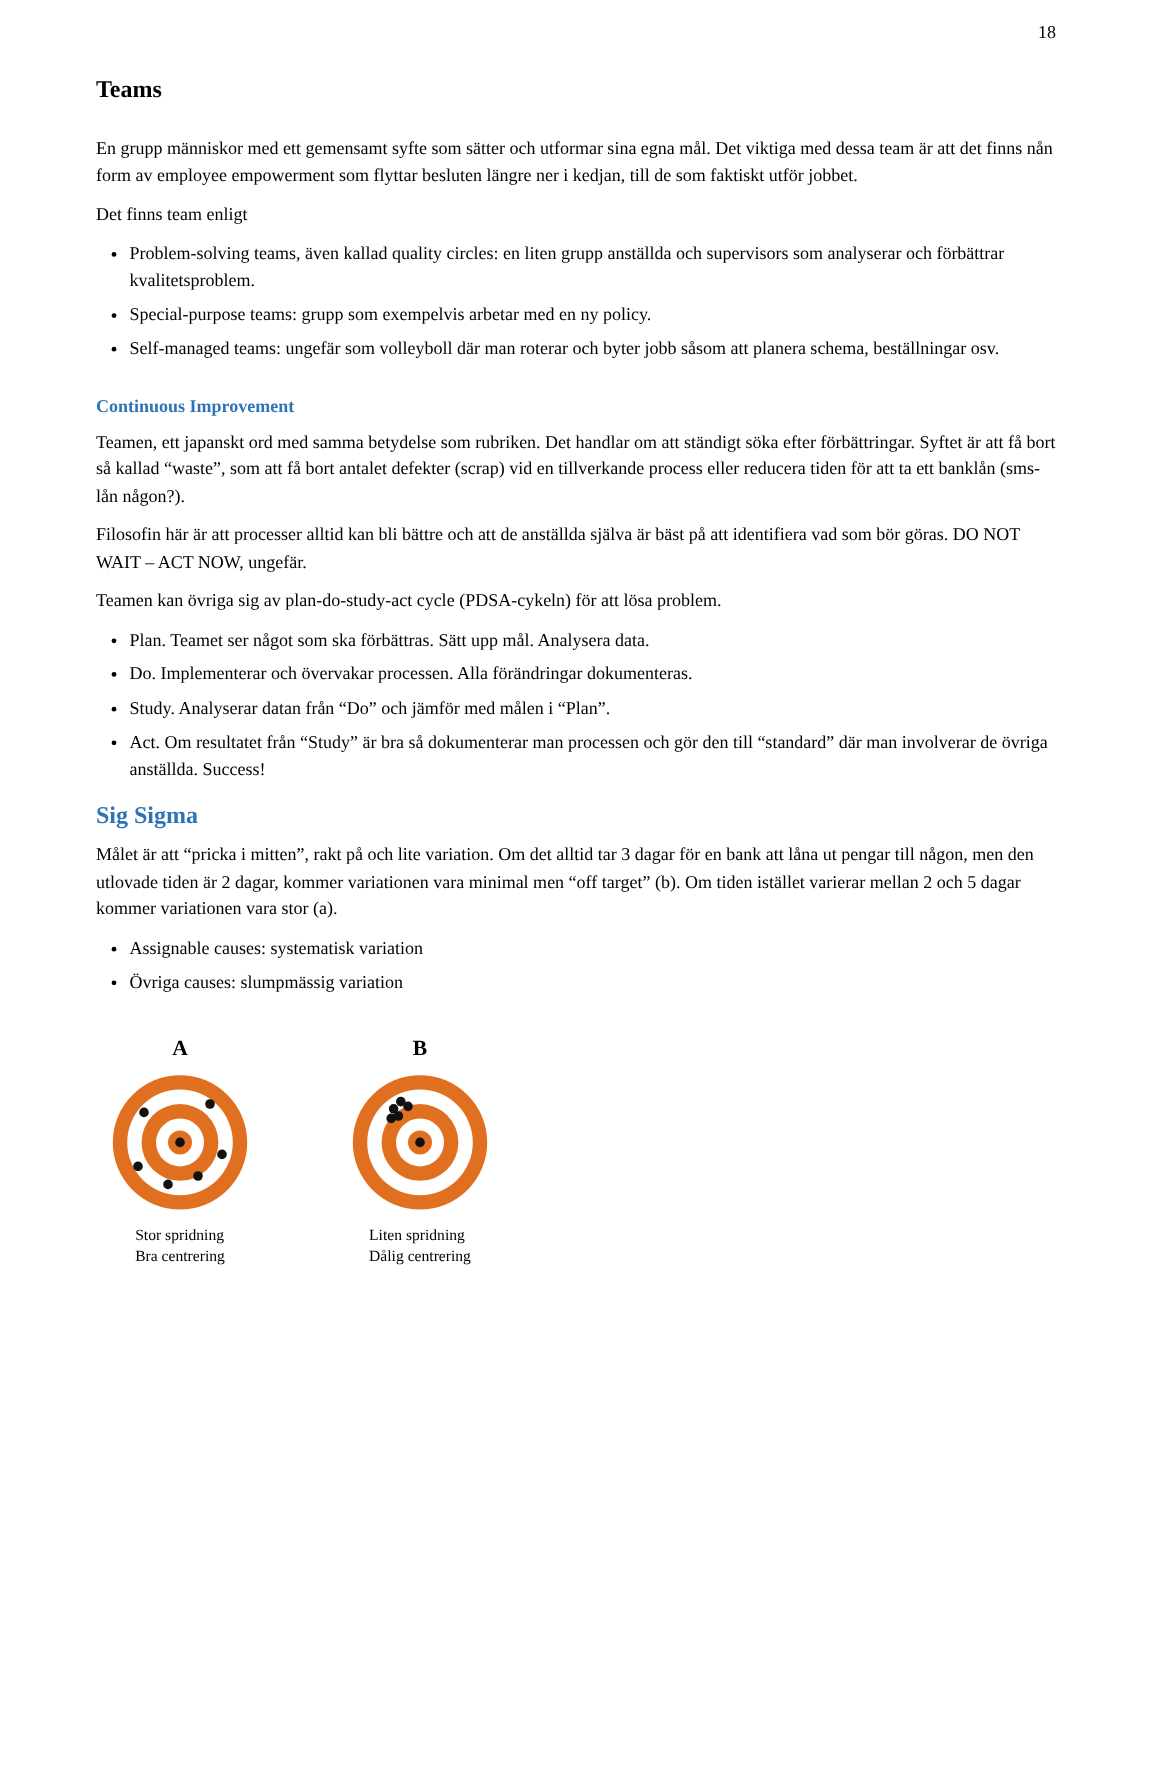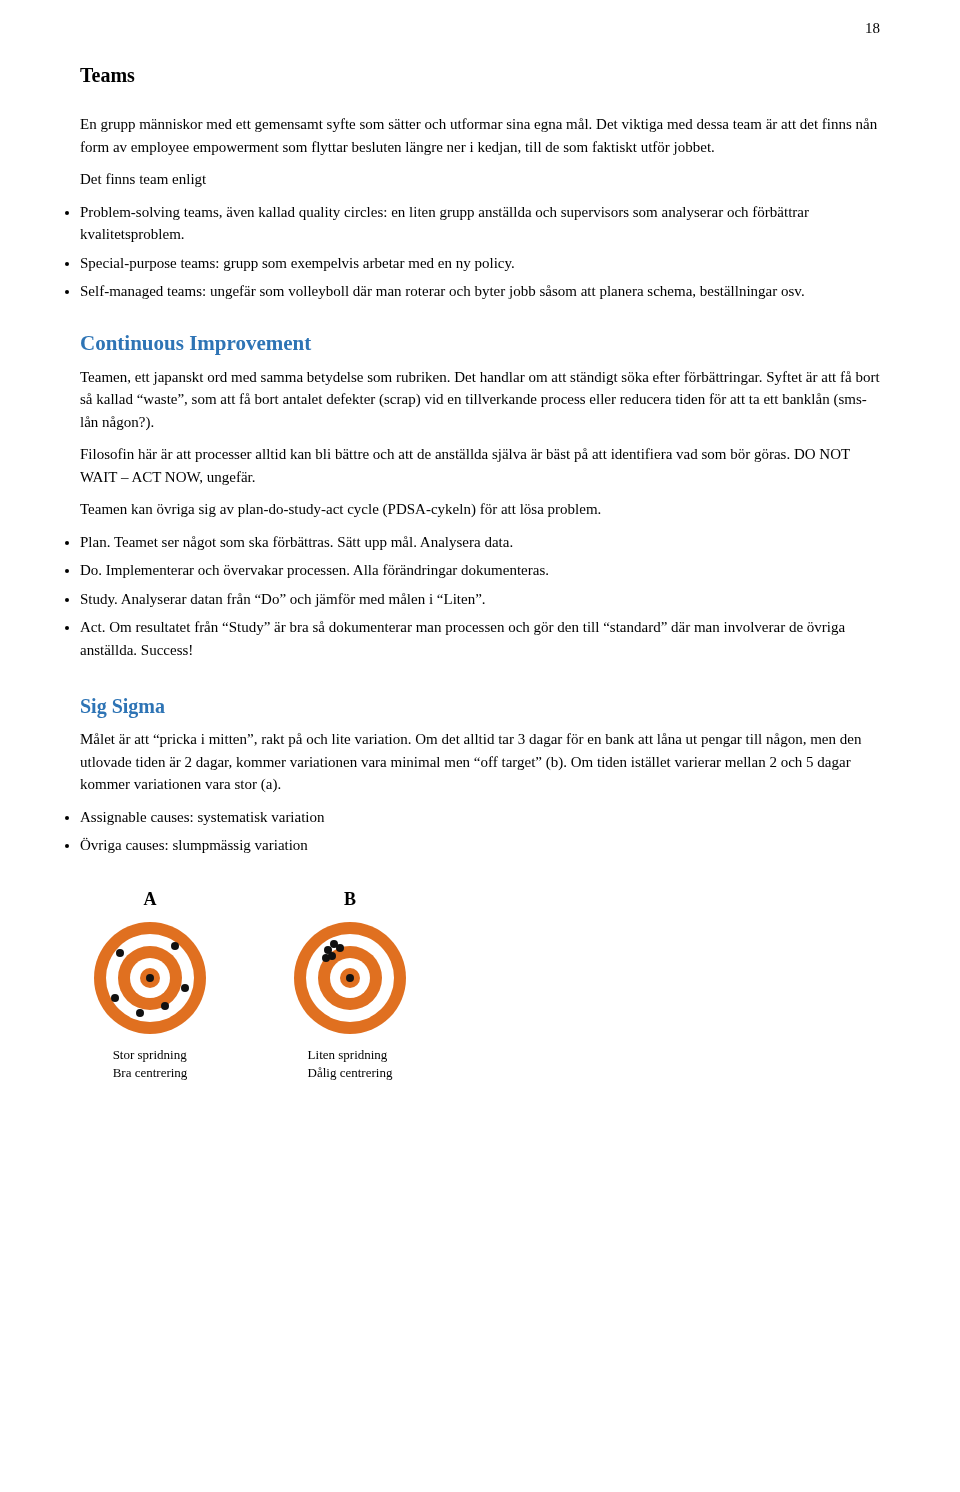--- a/index.html
+++ b/index.html
@@ -21,38 +21,39 @@
       top: 20px;
       right: 80px;
       font-size: 15px;
     }
     h1.section-title {
       font-size: 20px;
       font-weight: bold;
       margin-bottom: 26px;
     }
     h2.ci-title {
-      font-size: 21px;
+      font-size: 15px;
       font-weight: bold;
       color: #2e74b5;
       margin-top: 28px;
       margin-bottom: 10px;
     }
     h2.sig-sigma-title {
       font-size: 20px;
       font-weight: bold;
       color: #2e74b5;
-      margin-top: 34px;
+      margin-top: 16px;
       margin-bottom: 10px;
     }
     p {
       margin-bottom: 10px;
       line-height: 1.5;
     }
     ul {
+      margin-left: 28px;
       margin-bottom: 10px;
       list-style-type: disc;
     }
     ul li {
       margin-bottom: 6px;
       line-height: 1.5;
     }
     .bold { font-weight: normal; }
 
     
@@ -113,21 +114,21 @@
 
   <p>Filosofin här är att processer alltid kan bli bättre och att de anställda själva är bäst på att identifiera vad som bör göras. DO NOT WAIT – ACT NOW, ungefär.</p>
 
   <p>
     <span>Teamen kan övriga sig av </span><span class="bold">plan-do-study-act cycle</span><span> (PDSA-cykeln) för att lösa problem.</span>
   </p>
 
   <ul>
     <li>Plan. Teamet ser något som ska förbättras. Sätt upp mål. Analysera data.</li>
     <li>Do. Implementerar och övervakar processen. Alla förändringar dokumenteras.</li>
-    <li>Study. Analyserar datan från “Do” och jämför med målen i “Liten”.</li>
+    <li>Study. Analyserar datan från “Do” och jämför med målen i “Plan”.</li>
     <li>Act. Om resultatet från “Study” är bra så dokumenterar man processen och gör den till “standard” där man involverar de övriga anställda. Success!</li>
   </ul>
 
   <h2 class="sig-sigma-title">Sig Sigma</h2>
 
   <p>Målet är att “pricka i mitten”, rakt på och lite variation. Om det alltid tar 3 dagar för en bank att låna ut pengar till någon, men den utlovade tiden är 2 dagar, kommer variationen vara minimal men “off target” (b). Om tiden istället varierar mellan 2 och 5 dagar kommer variationen vara stor (a).</p>
 
 
   <ul>
     <li>Assignable causes: systematisk variation</li>

